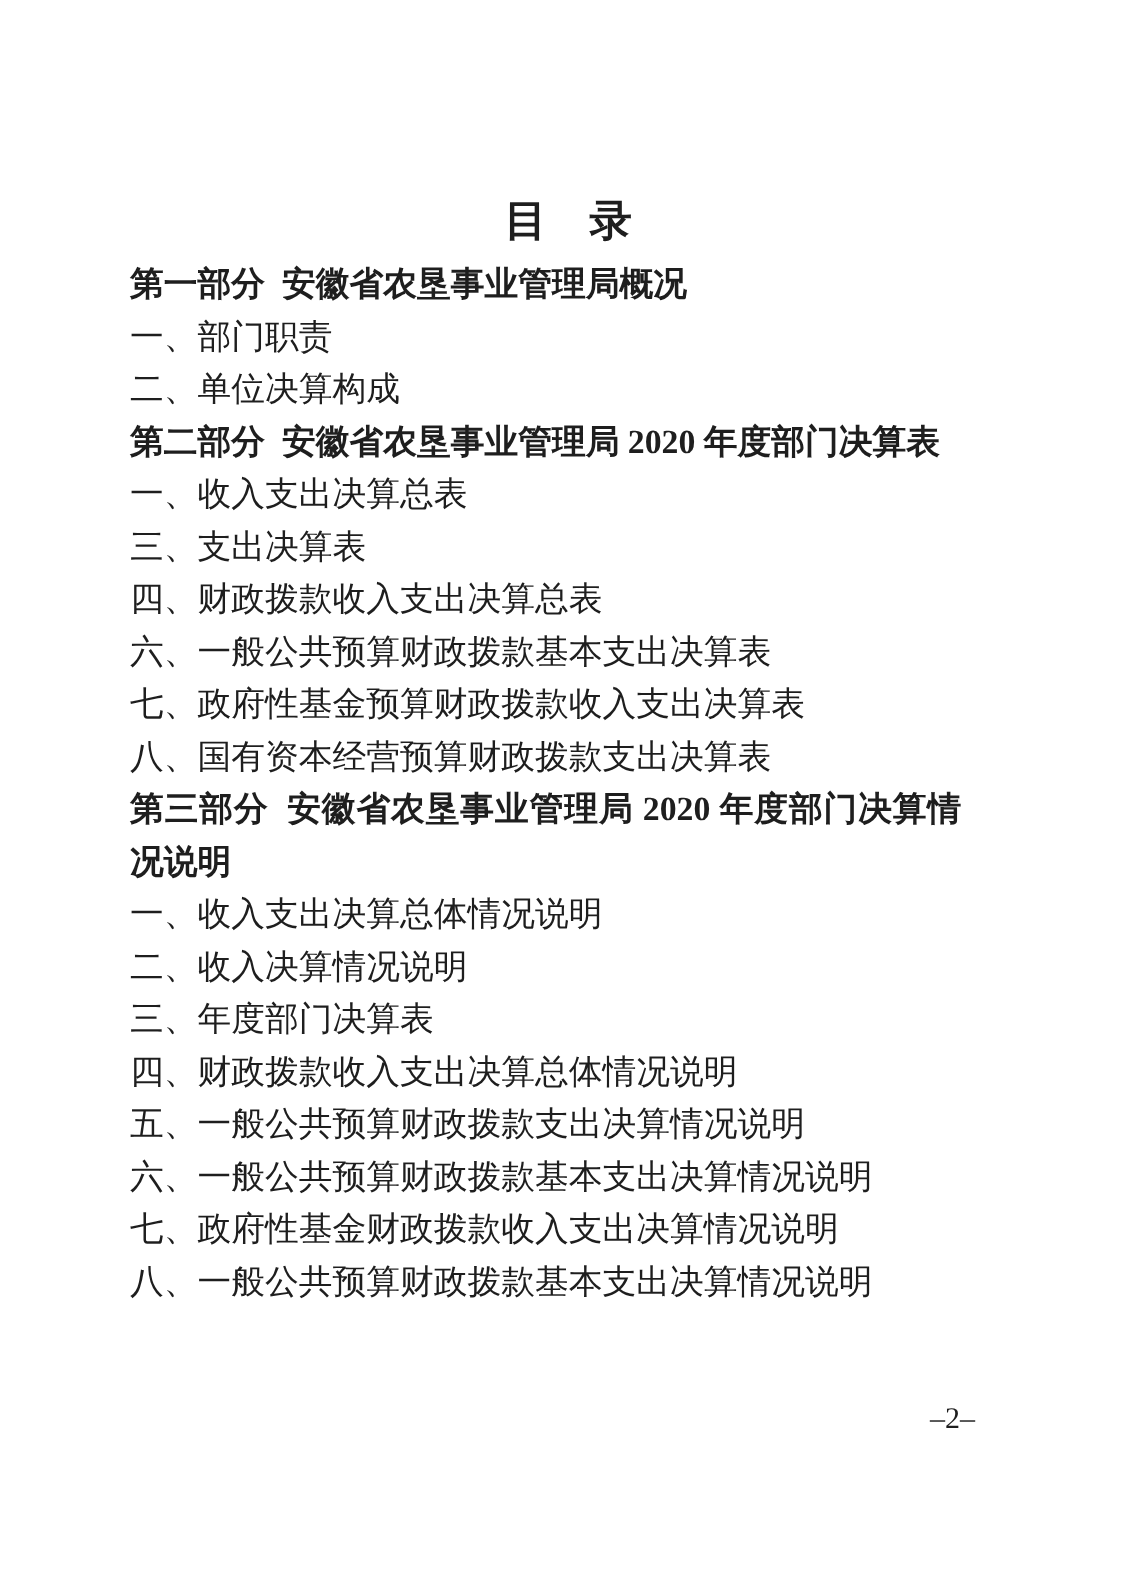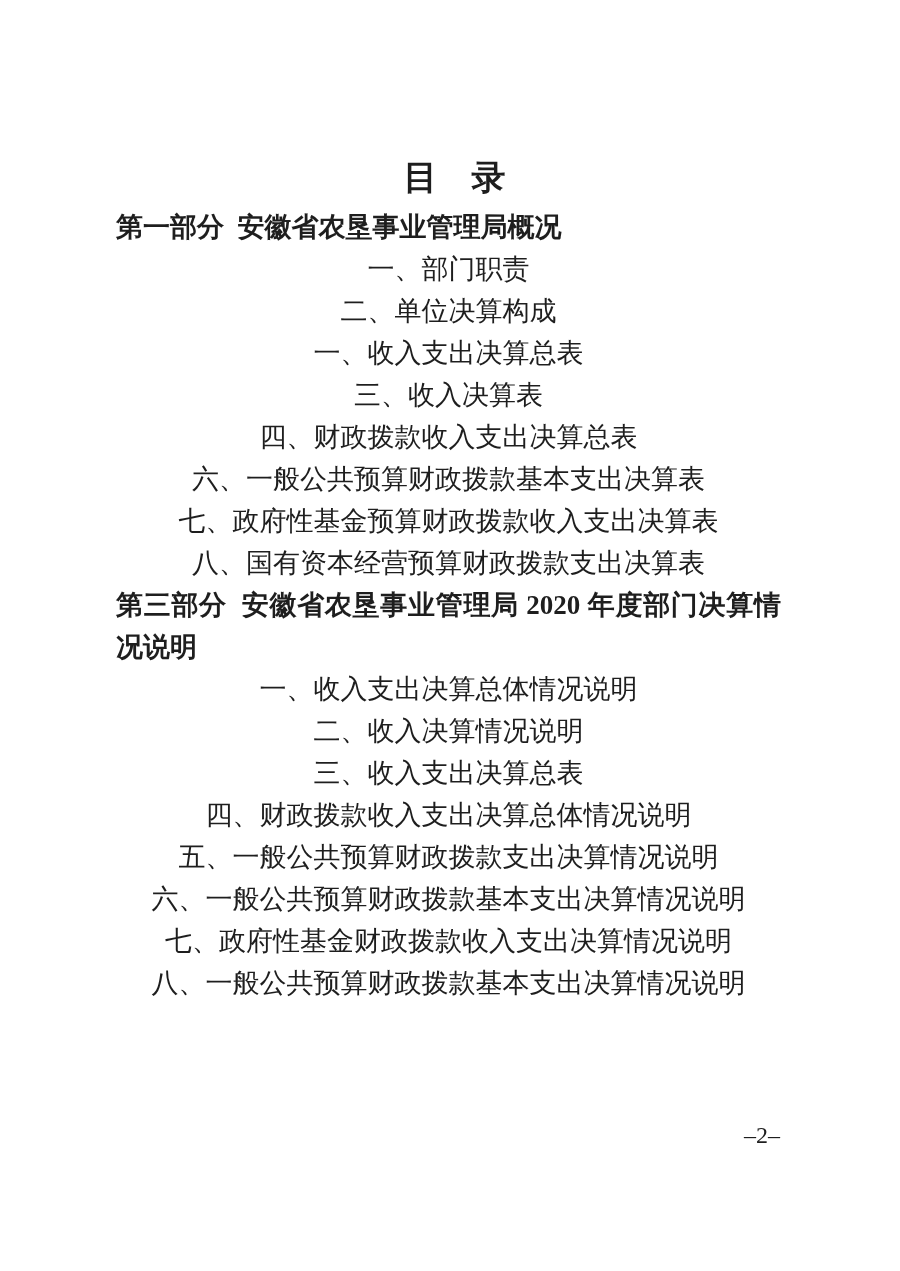--- a/index.html
+++ b/index.html
@@ -19,36 +19,35 @@
     top: 154px;
     width: 665px;
     text-align: center;
     font-size: 34px;
     font-weight: 700;
     line-height: 48px;
     white-space: pre-wrap;
   }
   .content {
     position: absolute;
-    left: 116px;
+    left: 104px;
     top: 206px;
     width: 665px;
   }
   .line {
     font-size: 27px;
     line-height: 42px;
     white-space: pre-wrap;
   }
   .heading {
     font-weight: 700;
     text-align: justify;
   }
   .item {
     font-weight: 400;
-    text-align: center;
   }
   .page-number {
     position: absolute;
     left: 744px;
     top: 1120px;
     font-size: 24px;
     line-height: 30px;
     color: #1e1e1e;
   }
 </style>
@@ -58,31 +57,32 @@
 <div class="page">
 
   <h1 class="toc-title">目　录</h1>
 
   <div class="content">
 
     <p class="line heading">第一部分  安徽省农垦事业管理局概况</p>
     <p class="line item">一、部门职责</p>
     <p class="line item">二、单位决算构成</p>
 
+    <p class="line heading">第二部分  安徽省农垦事业管理局 2020 年度部门决算表</p>
     <p class="line item">一、收入支出决算总表</p>
-    <p class="line item">三、收入决算表</p>
+    <p class="line item">三、支出决算表</p>
     <p class="line item">四、财政拨款收入支出决算总表</p>
     <p class="line item">六、一般公共预算财政拨款基本支出决算表</p>
     <p class="line item">七、政府性基金预算财政拨款收入支出决算表</p>
     <p class="line item">八、国有资本经营预算财政拨款支出决算表</p>
 
     <p class="line heading">第三部分  安徽省农垦事业管理局 2020 年度部门决算情况说明</p>
     <p class="line item">一、收入支出决算总体情况说明</p>
     <p class="line item">二、收入决算情况说明</p>
-    <p class="line item">三、收入支出决算总表</p>
+    <p class="line item">三、年度部门决算表</p>
     <p class="line item">四、财政拨款收入支出决算总体情况说明</p>
     <p class="line item">五、一般公共预算财政拨款支出决算情况说明</p>
     <p class="line item">六、一般公共预算财政拨款基本支出决算情况说明</p>
     <p class="line item">七、政府性基金财政拨款收入支出决算情况说明</p>
     <p class="line item">八、一般公共预算财政拨款基本支出决算情况说明</p>
 
   </div>
 
   <div class="page-number">–2–</div>
 

